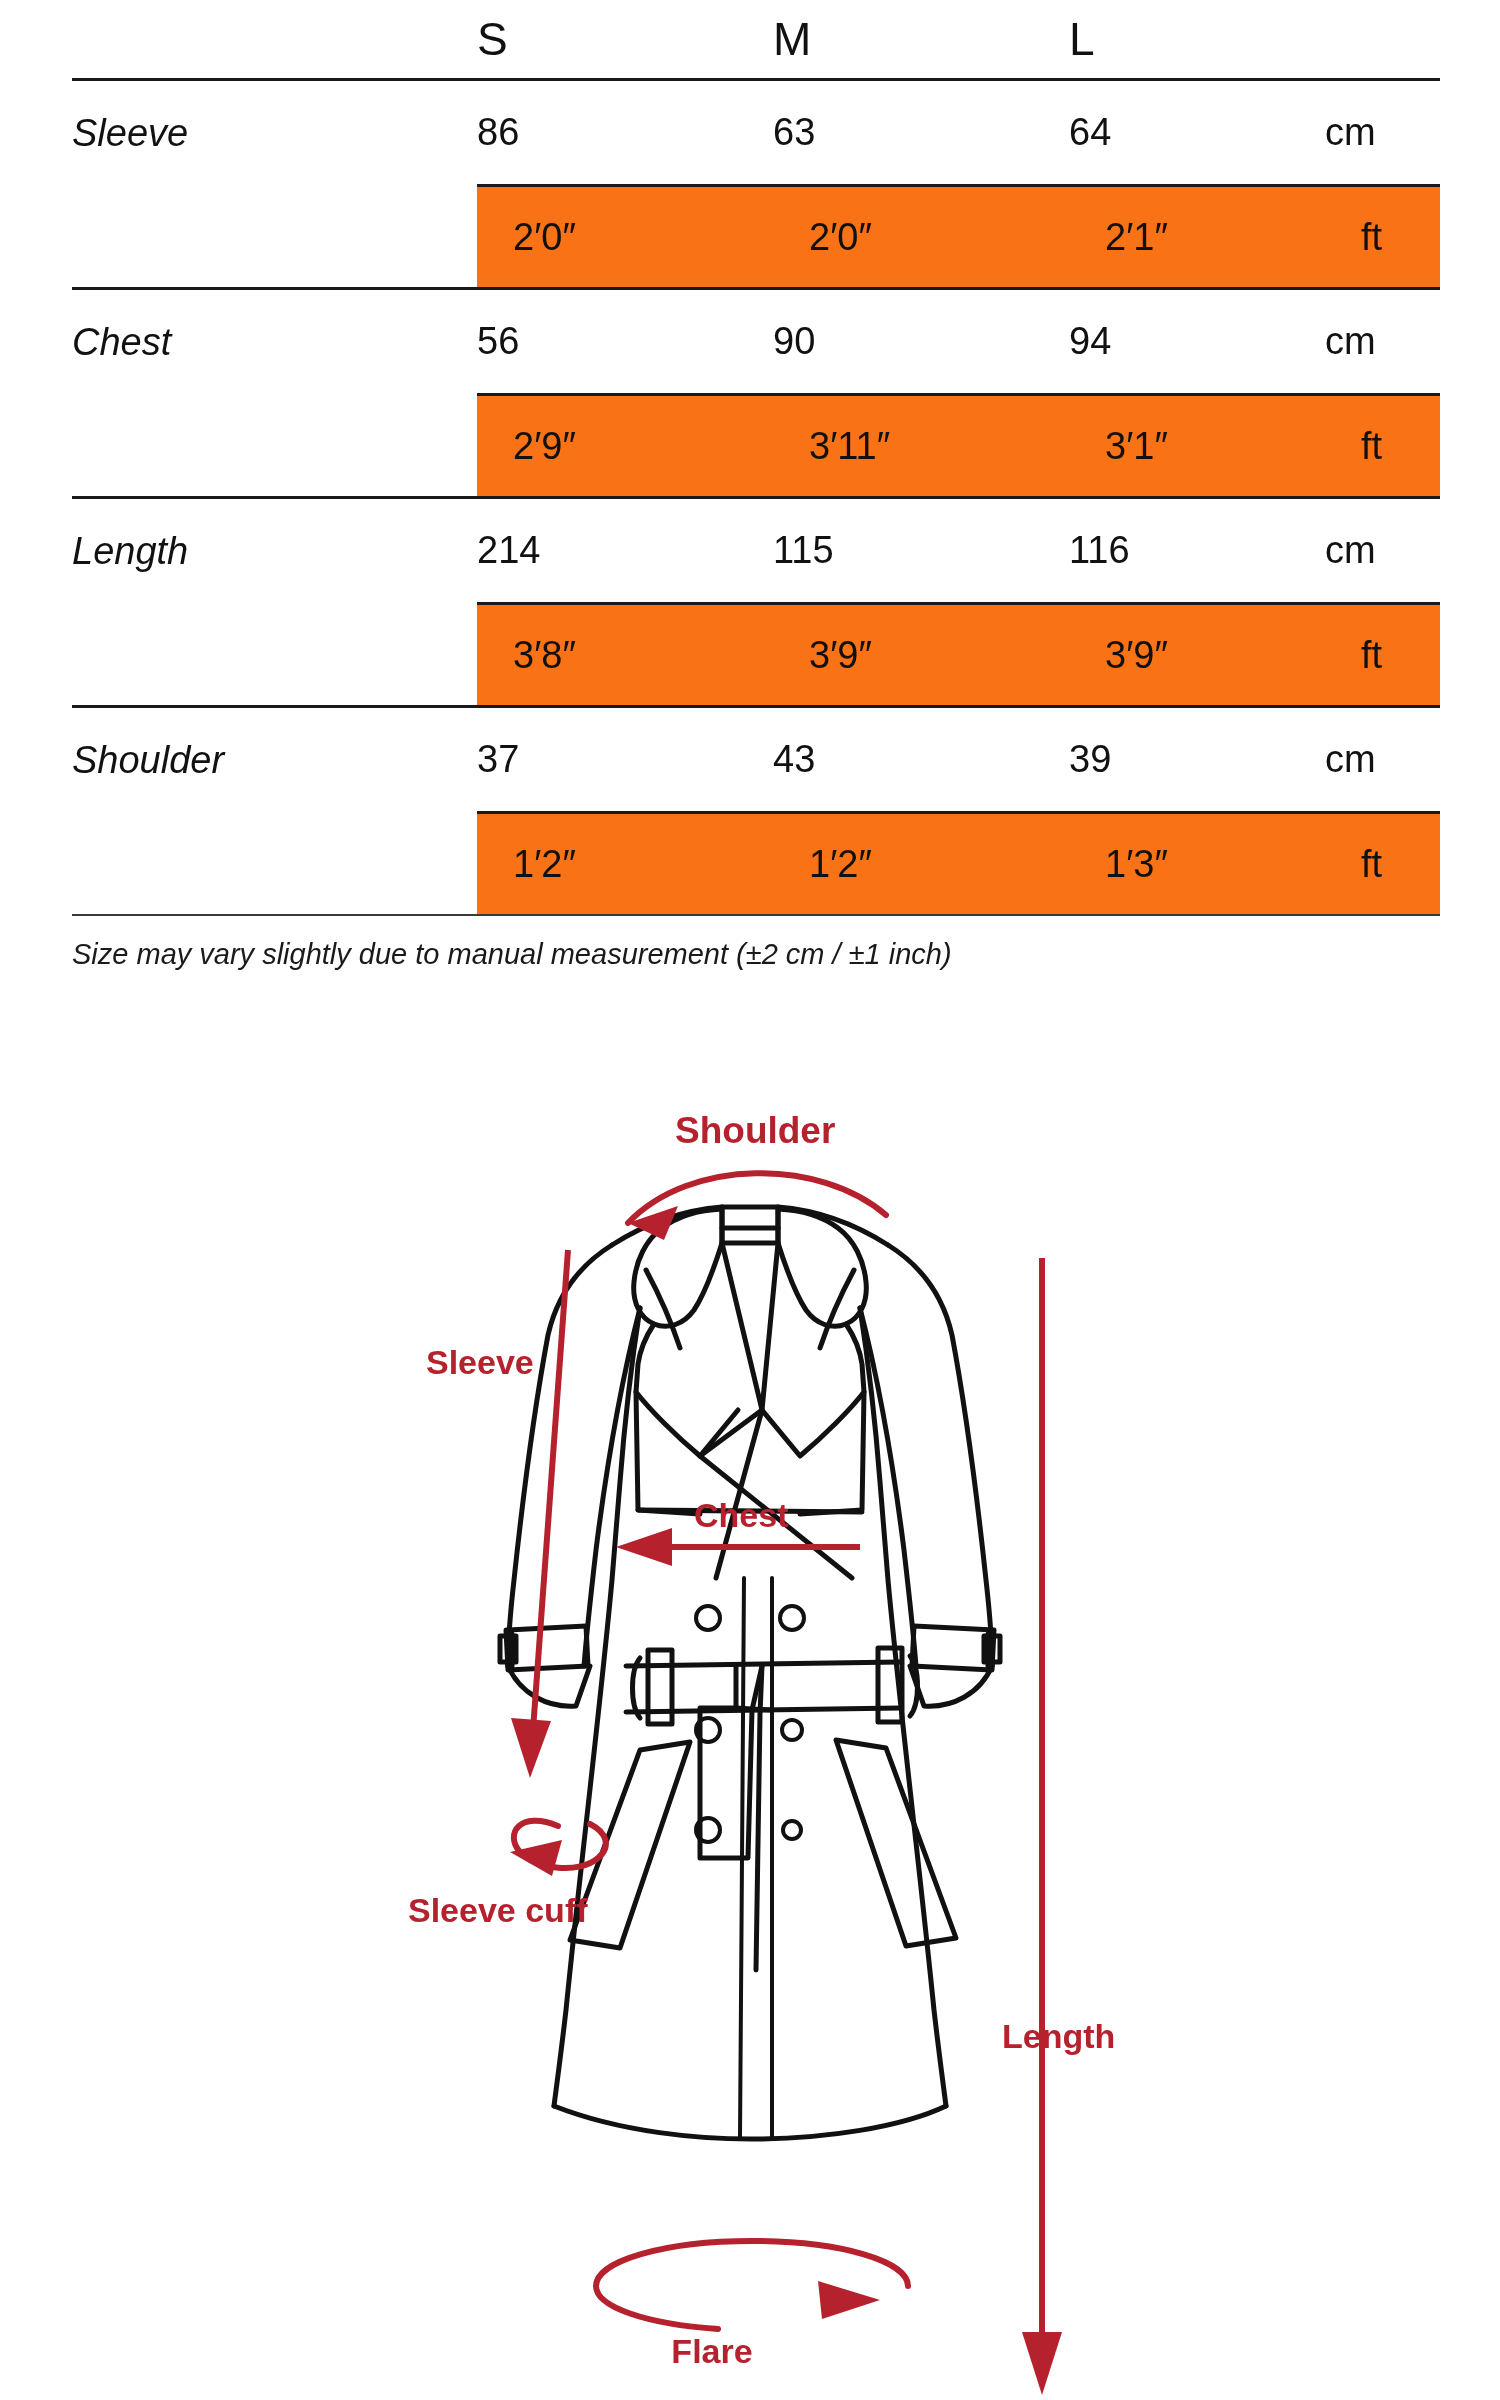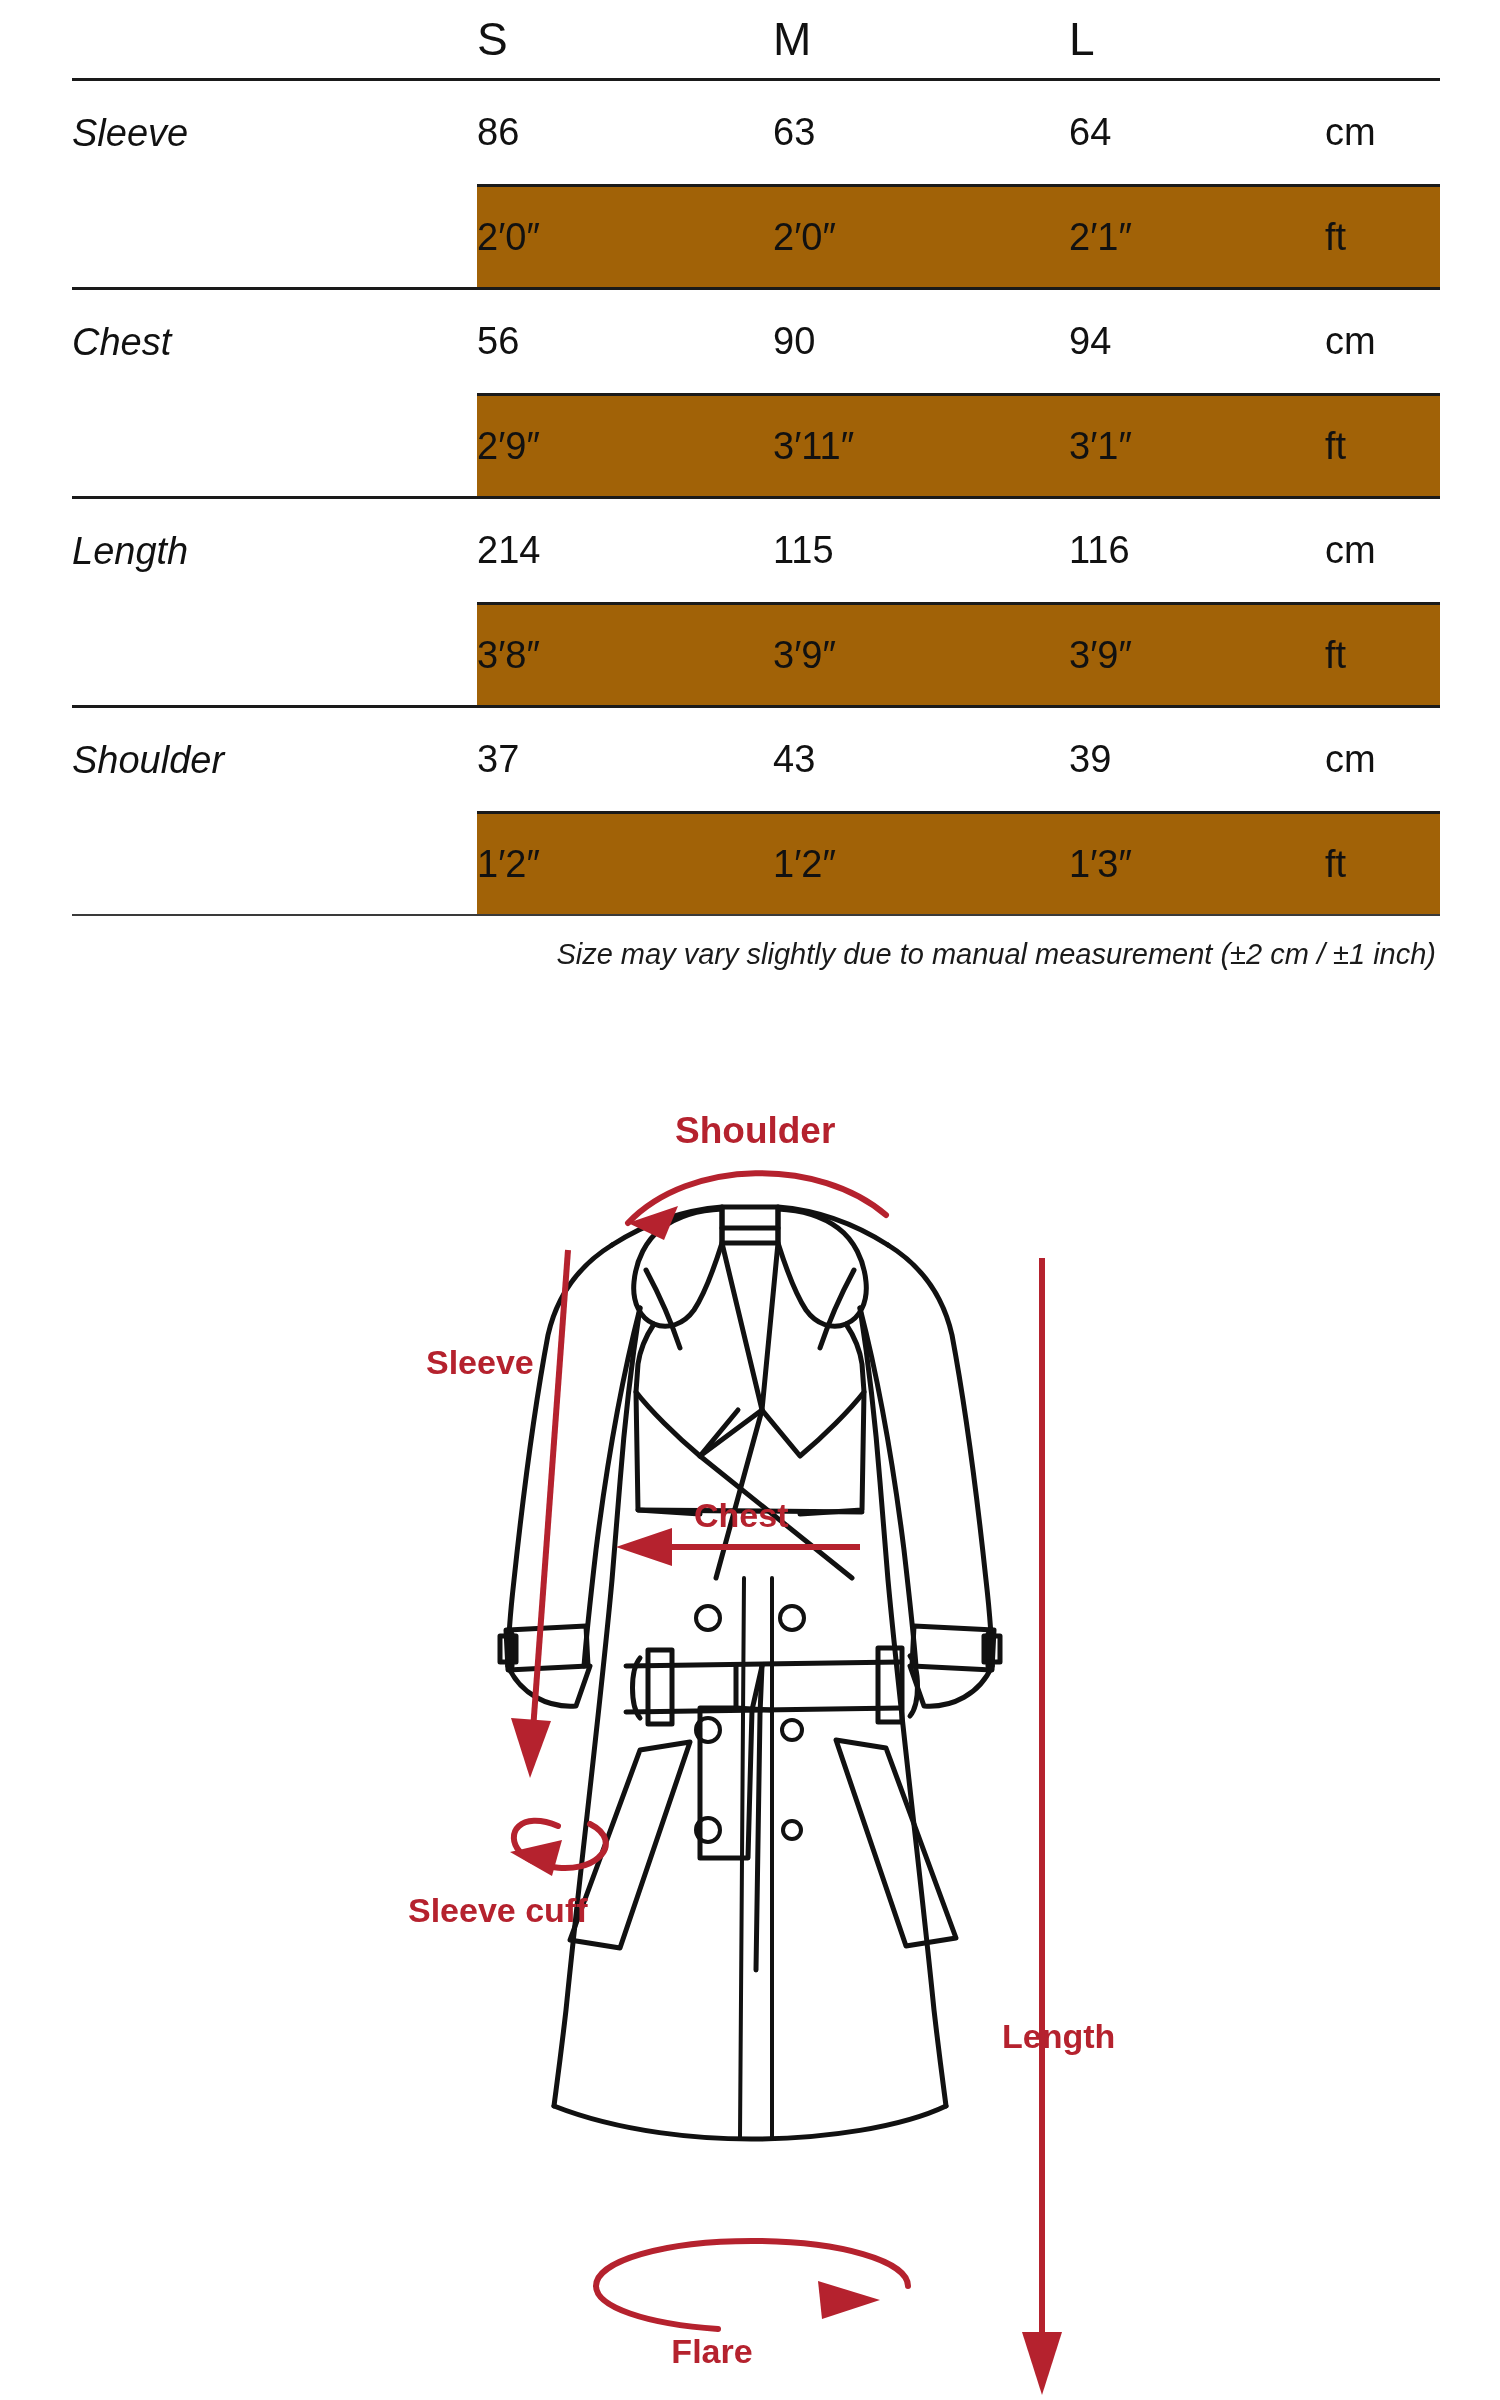--- a/index.html
+++ b/index.html
@@ -67,21 +67,22 @@
     background:#ffffff;
   }
   .row-label{
     font-style:italic;
     font-size:40px;
     color:#111;
   }
 
   
   .row-ft td.shade{
-    background:#a16207;
+    background:#f97316;
+    padding-left:36px;
   }
   .row-ft td{
     height:100px;
     font-size:38px;
     color:#111;
     text-align:left;
   }
   
   .row-ft td.shade.topline{
     border-top:3px solid #1a1a1a;
@@ -101,21 +102,21 @@
     text-align:right;
     padding-right:36px;
     vertical-align:bottom;
     padding-bottom:14px;
   }
 
   .note{
     margin-top:22px;
     width:1368px;
     margin-left:72px;
-    text-align:right;
+    text-align:left;
     font-style:italic;
     font-size:29px;
     color:#1a1a1a;
     padding-right:4px;
     box-sizing:border-box;
   }
 
   
   #coat-diagram{
     position:absolute;

